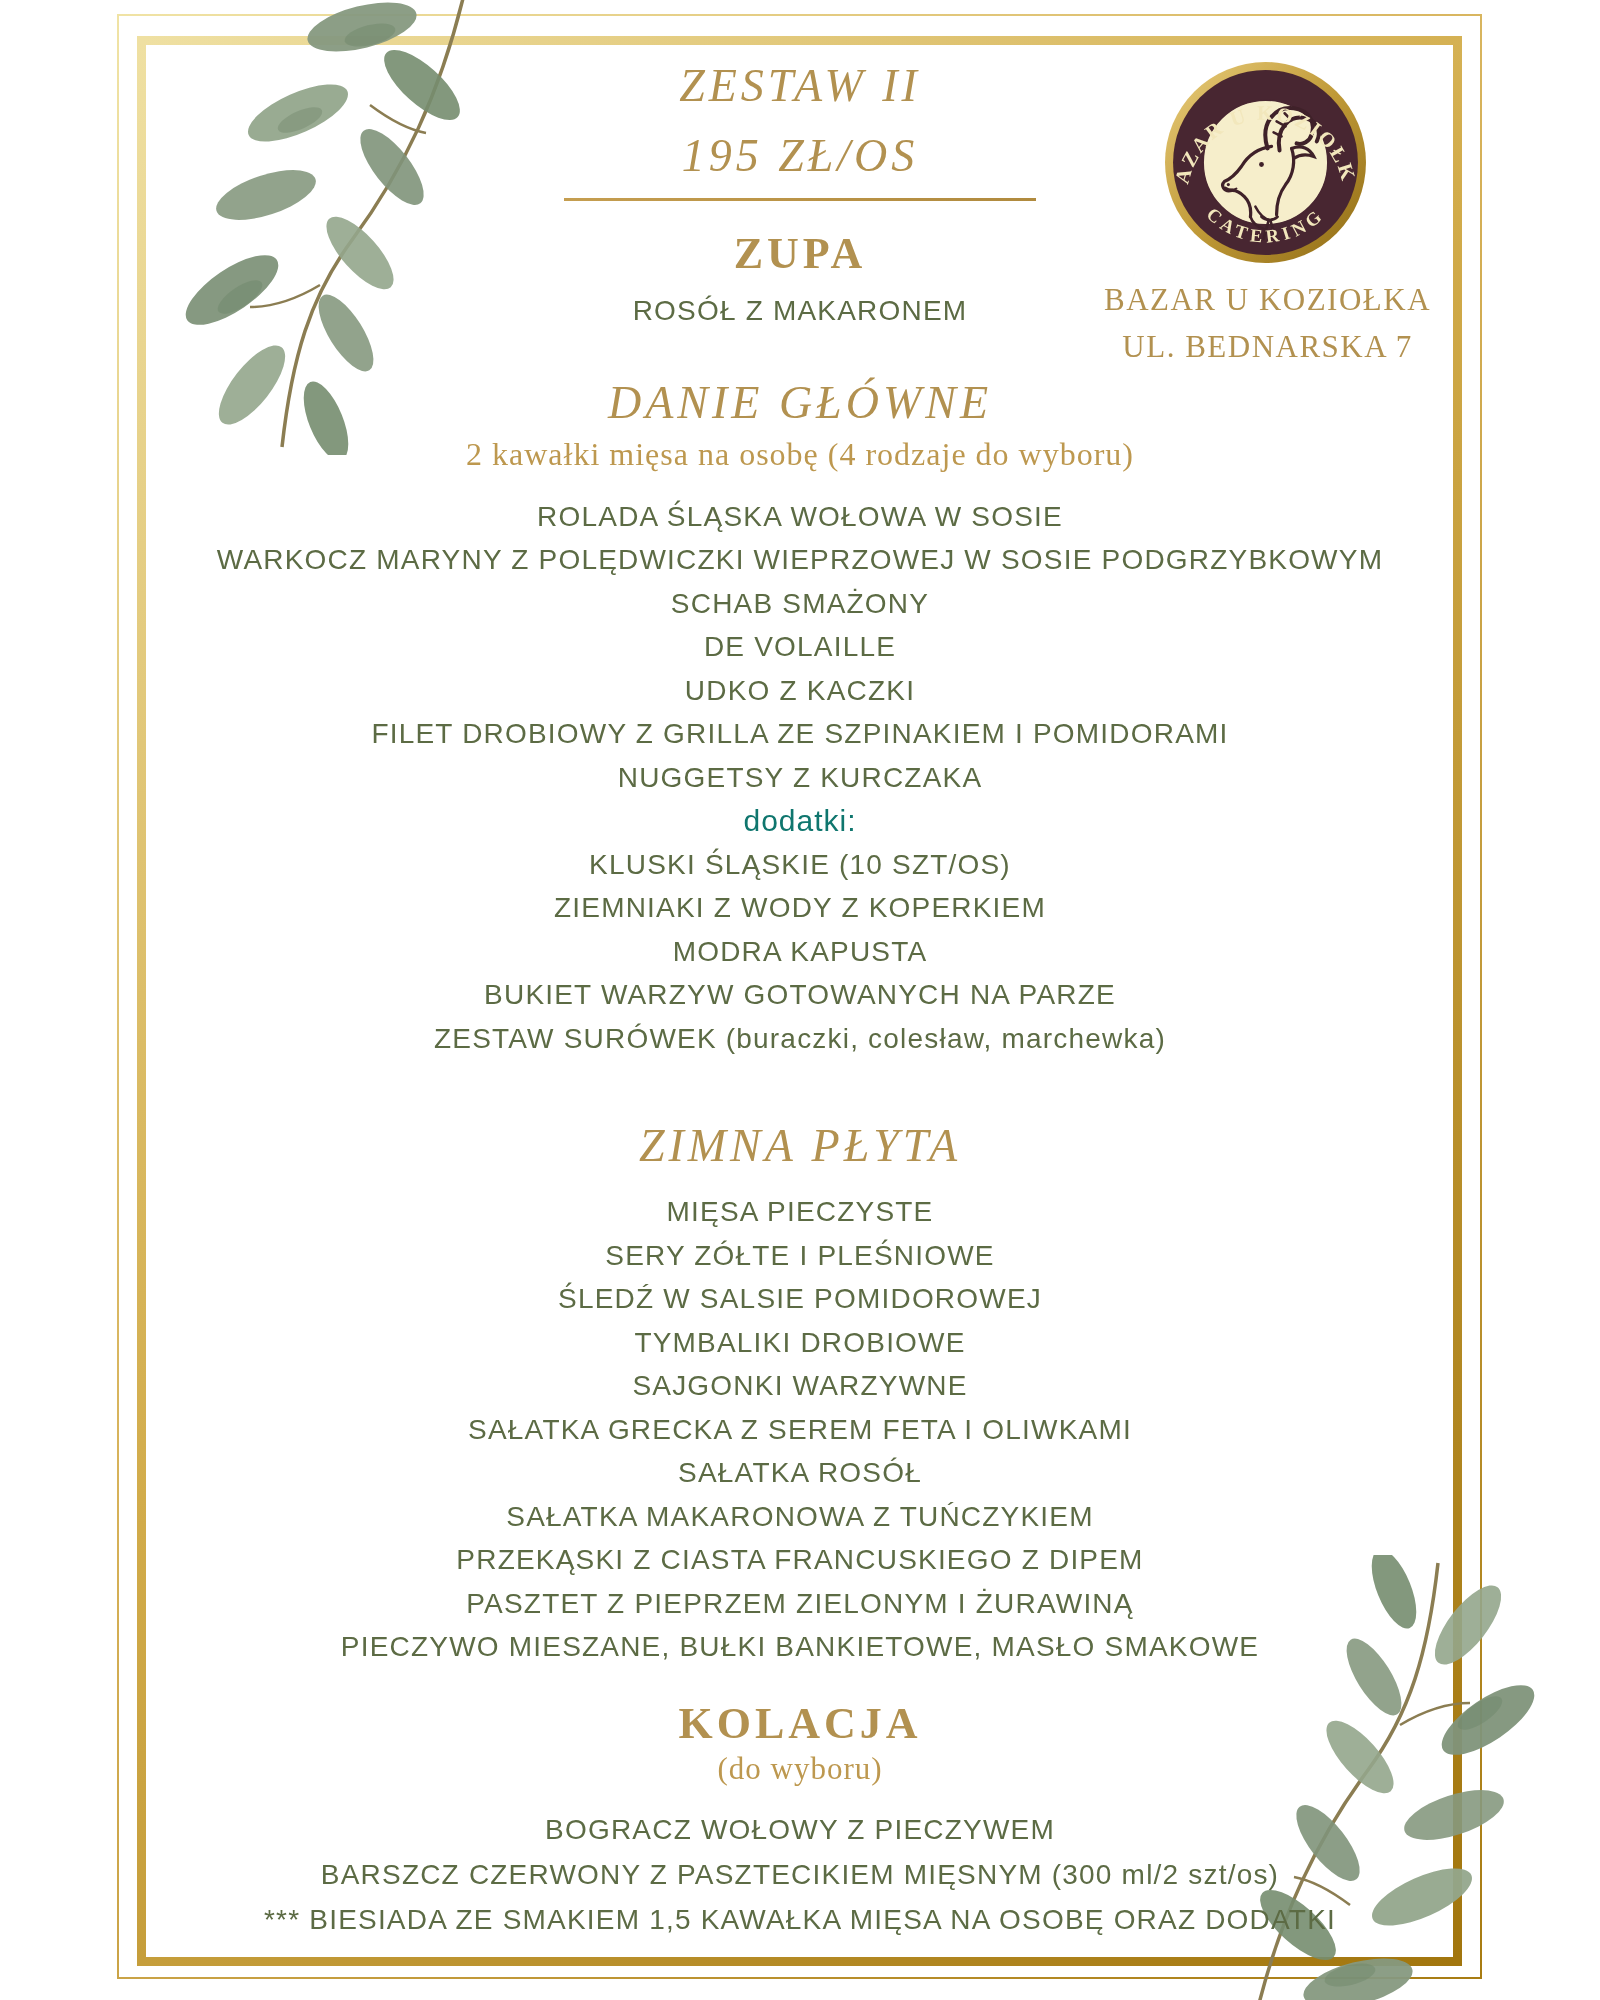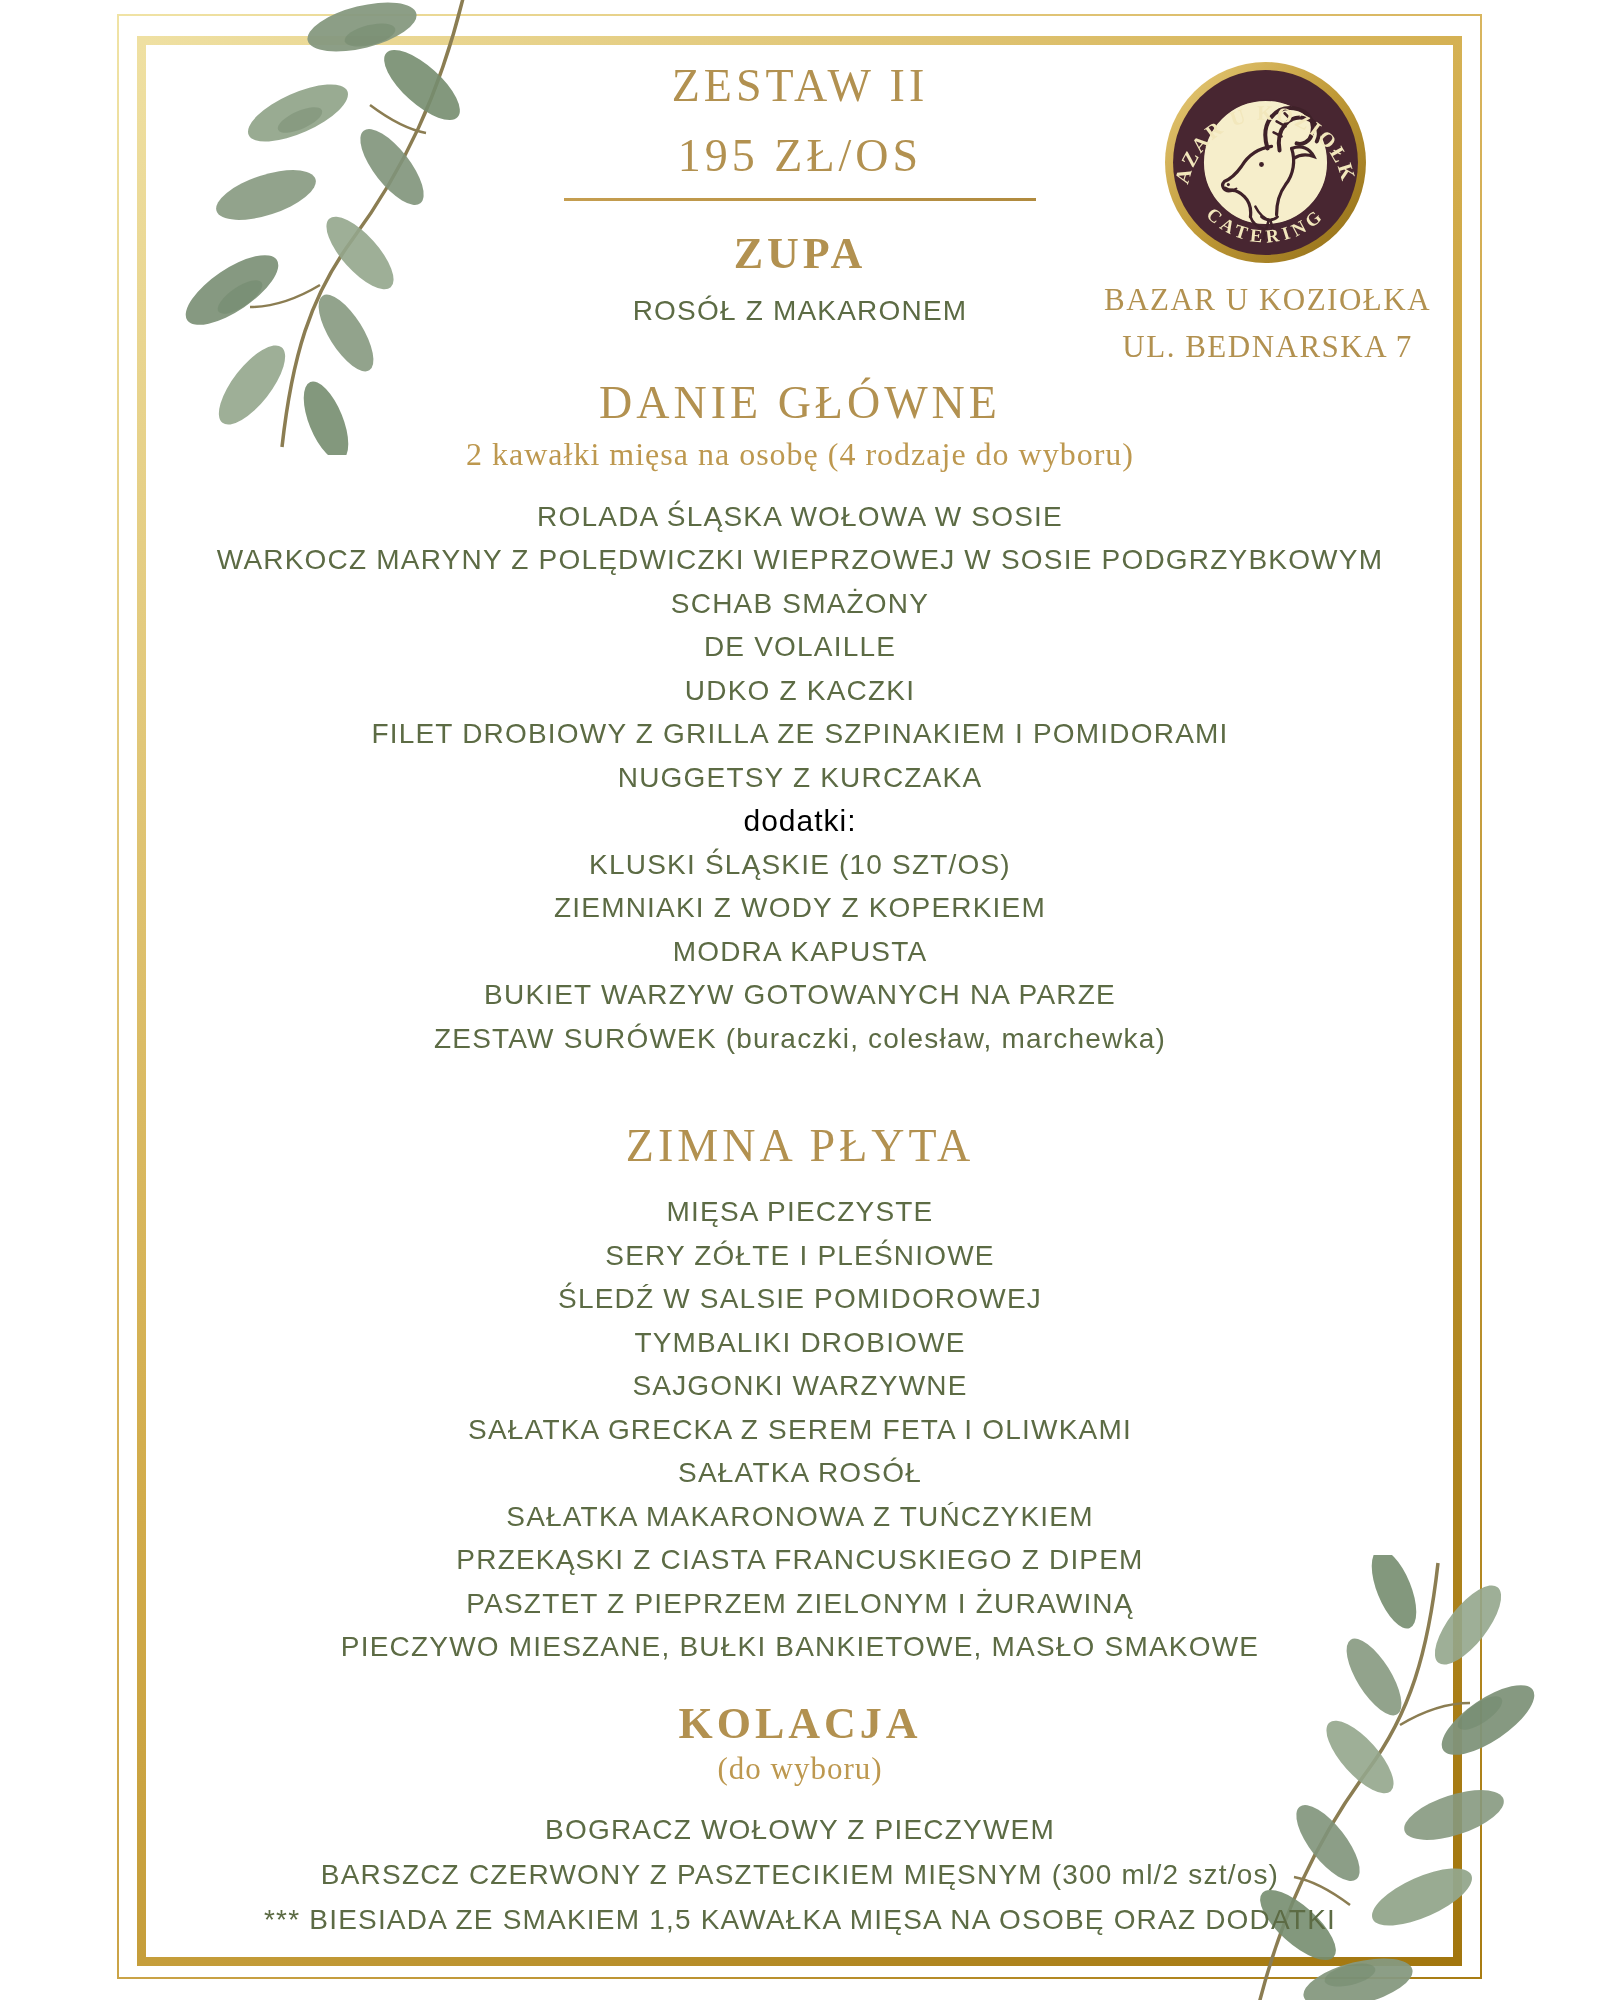--- a/index.html
+++ b/index.html
@@ -19,29 +19,29 @@
   .frame-thick {
     position:absolute; left:137px; right:138px; top:36px; bottom:34px;
     border:9px solid #c9a33f;
     border-image:linear-gradient(135deg,#efe0a2 0%,#d2ac4b 45%,#a2760e 100%) 1;
     pointer-events:none;
   }
 
   
   .serif { font-family:"Liberation Serif", serif; }
   .gold  { color:#b29150; }
-  .h-xl  { font-size:46px; letter-spacing:4px; line-height:60px; font-weight:400; }
+  .h-xl  { font-size:46px; letter-spacing:4px; line-height:60px; font-weight:400;font-style:italic; }
   .h-lg  { font-size:44px; letter-spacing:4px; line-height:58px; font-weight:700; }
   .sub   { font-size:32px; letter-spacing:1px; line-height:42px; color:#bd984f; }
   .green-item {
     color:#5c6b44; font-size:28px; letter-spacing:1.2px; line-height:43.5px;
   }
   .kolacja-item { line-height:45px; }
   .dodatki-label {
-    color:#000000; font-size:30px; letter-spacing:1px; line-height:43.5px;
+    color:#0f766e; font-size:30px; letter-spacing:1px; line-height:43.5px;
   }
 
   .content { position:absolute; left:150px; right:150px; top:0; text-align:center; }
 
   .title-line  { margin-top:56px; }
   .price-line  { margin-top:10px; }
   .rule {
     width:472px; height:3px; margin:12px auto 0;
     background:linear-gradient(90deg,#c59e50,#b08a3e);
   }

